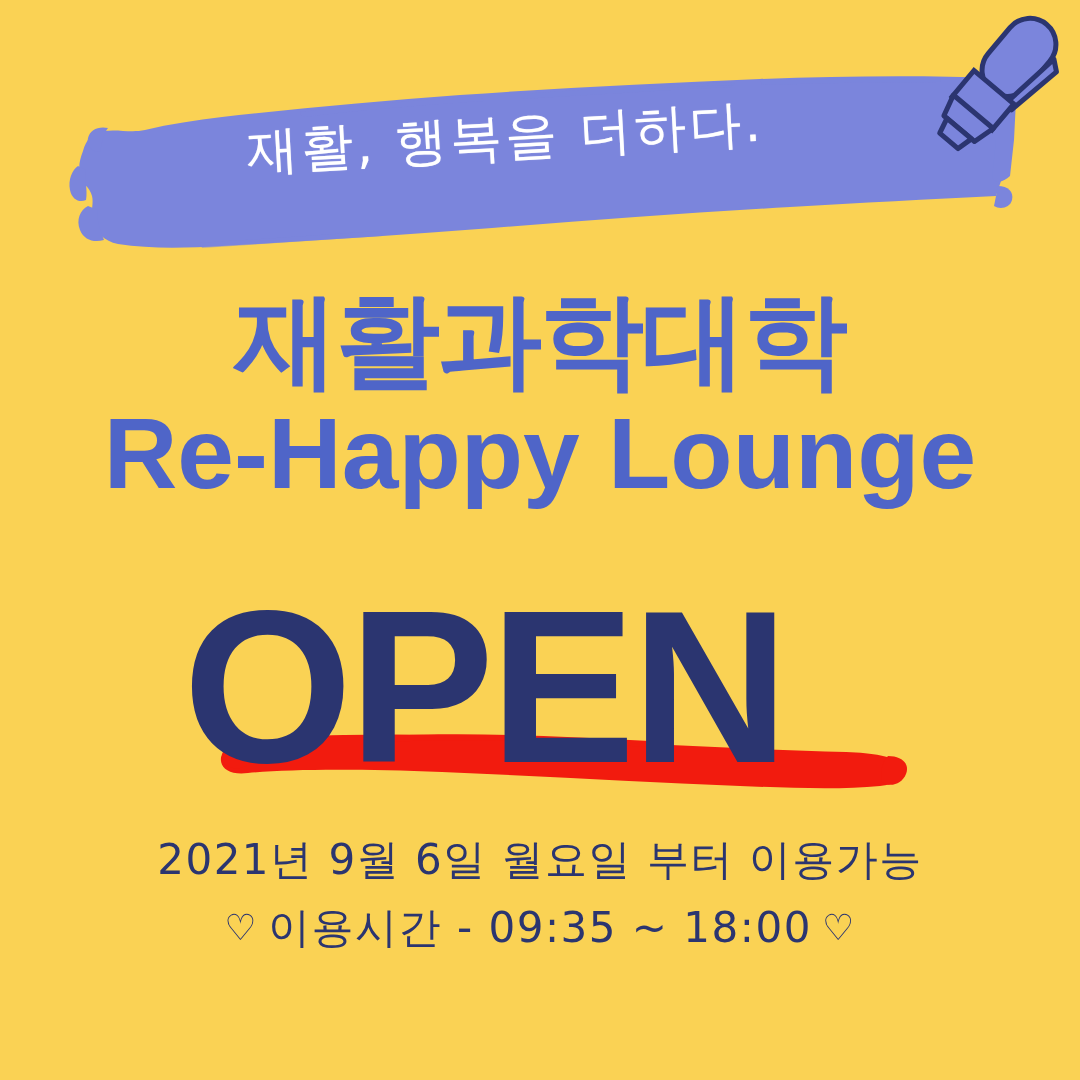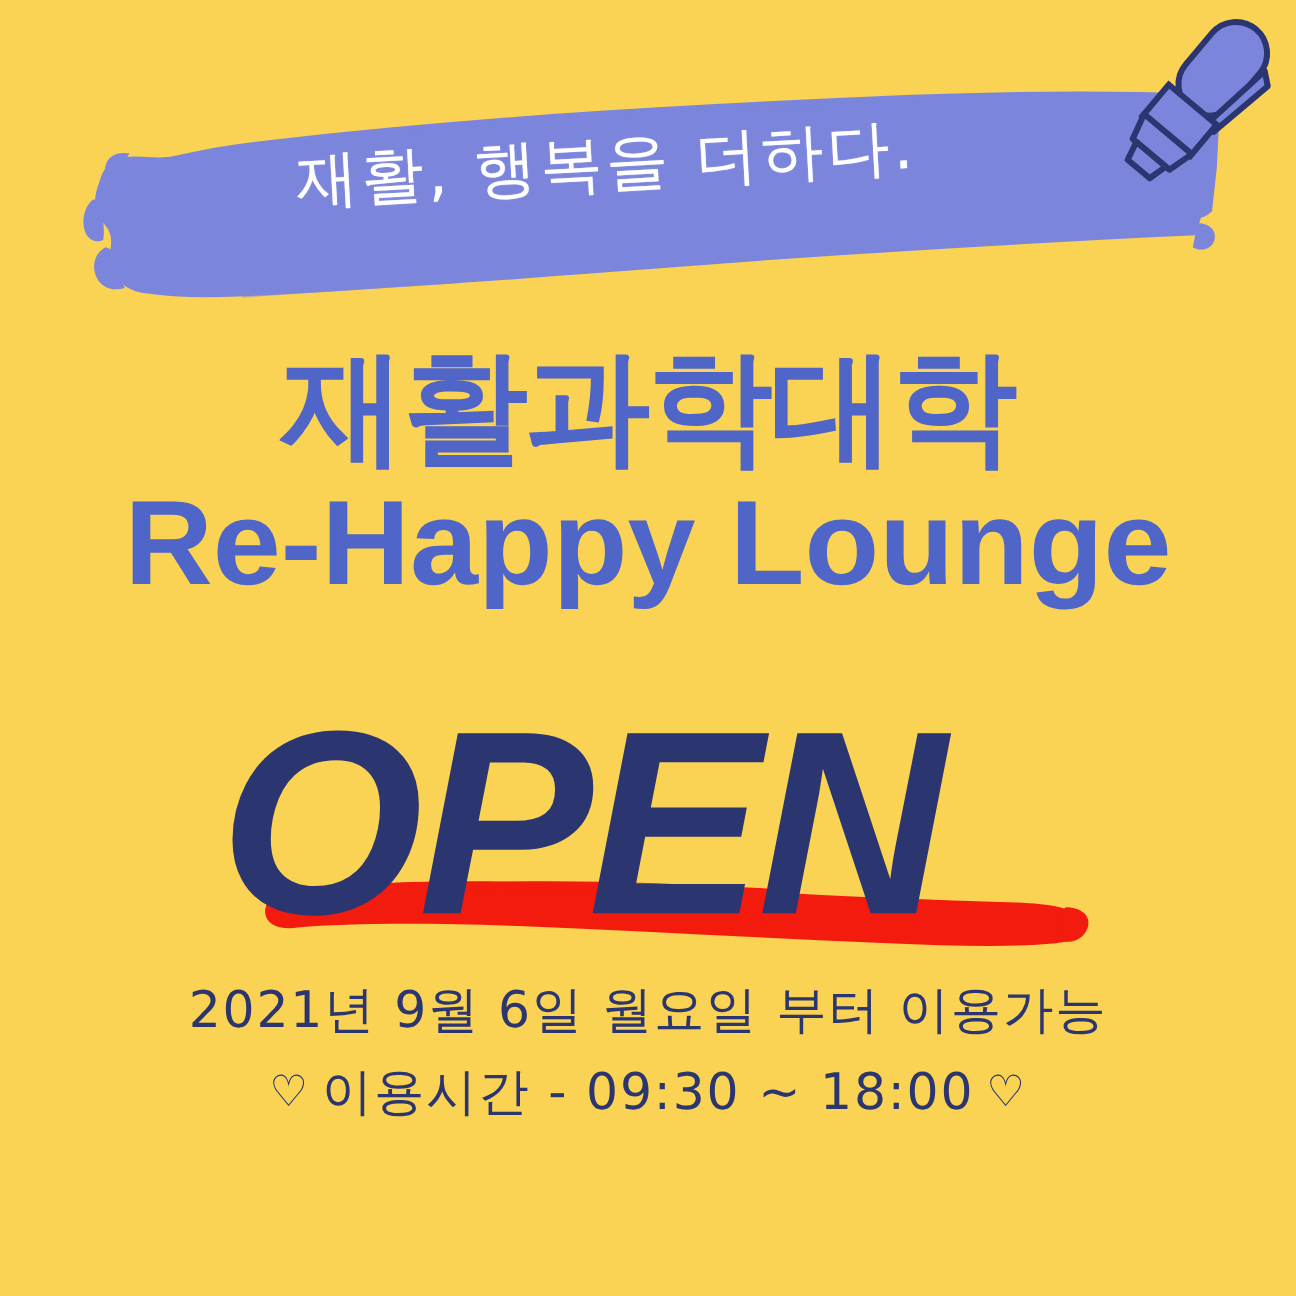--- a/index.html
+++ b/index.html
@@ -112,28 +112,27 @@
     top: 18px;
     width: 968px;
     text-align: center;
     color: #2B3570;
     font-family: "Liberation Sans", sans-serif;
     font-size: 218px;
     font-weight: 700;
     line-height: 1;
     letter-spacing: -4px;
     white-space: nowrap;
-    font-style: italic;
   }
 
   
   .footer {
     position: absolute;
     left: 0;
-    top: 808px;
+    top: 826px;
     width: 1080px;
     text-align: center;
     color: #2B3570;
     font-family: "DejaVu Sans", sans-serif;
   }
   .foot-line {
     font-size: 42px;
     font-weight: 400;
     letter-spacing: 1.5px;
     line-height: 1.62;
@@ -223,17 +222,17 @@
 
       <path d="M380,176 C470,172 560,176 650,181 L652,187
                C562,182 472,178 382,182 Z" fill="#F21B0E"></path>
     </svg>
     <div class="open-word">OPEN</div>
   </div>
 
   <div class="footer">
     <div class="foot-line">2021년 9월 6일 월요일 부터 이용가능</div>
     <div class="foot-line">
-      <span class="hw-heart">♡</span><span>이용시간 - 09:30 ~ 18:00</span><span class="hw-heart">♡</span>
+      <span class="hw-heart">♡</span><span>이용시간 - 09:35 ~ 18:00</span><span class="hw-heart">♡</span>
     </div>
   </div>
 
 </div>
 
 </body></html>

